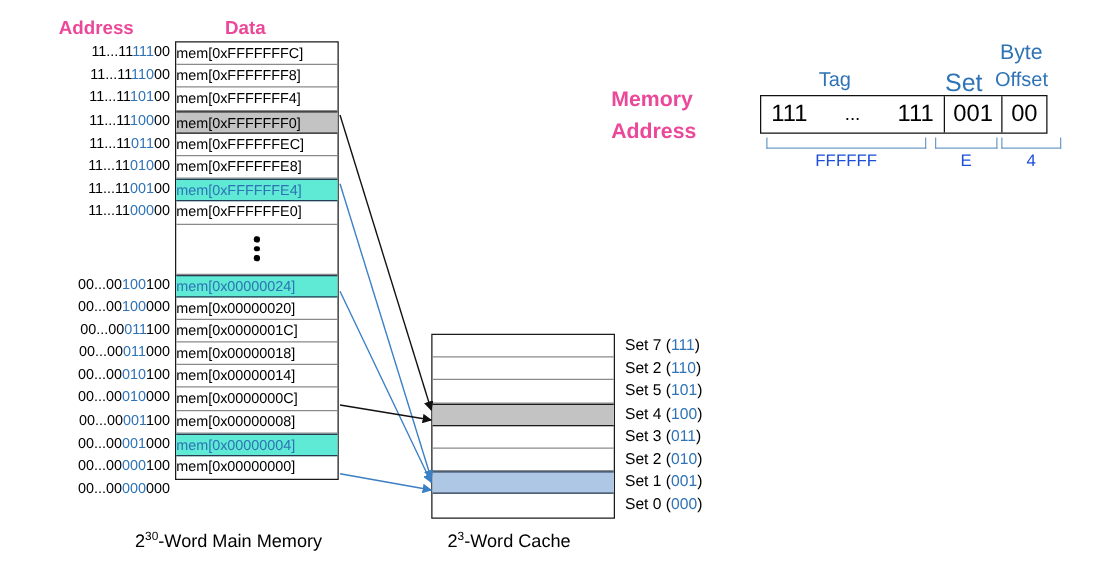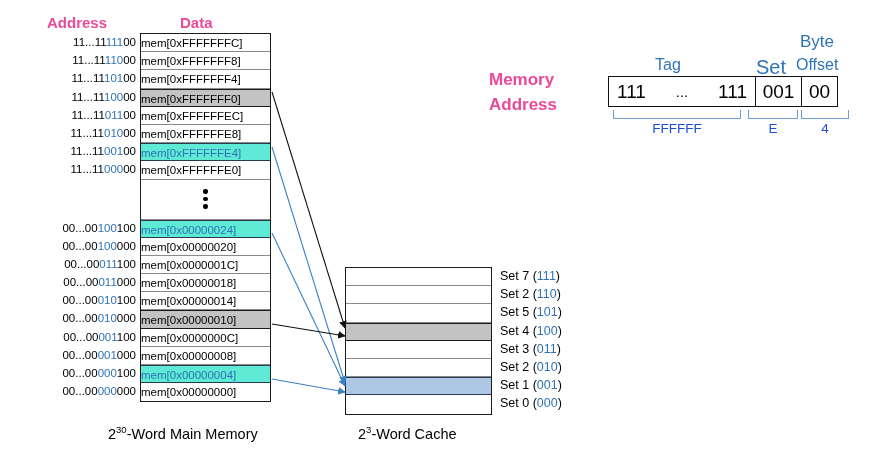--- a/index.html
+++ b/index.html
@@ -131,21 +131,20 @@
         <span class="dot"></span>
         <span class="dot"></span>
         <span class="dot"></span>
       </div>
     </div>
     <div class="mrow blue">mem[0x00000024]</div>
     <div class="mrow">mem[0x00000020]</div>
     <div class="mrow">mem[0x0000001C]</div>
     <div class="mrow">mem[0x00000018]</div>
     <div class="mrow">mem[0x00000014]</div>
-    <div class="mrow gray">mem[0x00000010]</div>
     <div class="mrow">mem[0x0000000C]</div>
     <div class="mrow">mem[0x00000008]</div>
     <div class="mrow blue">mem[0x00000004]</div>
     <div class="mrow">mem[0x00000000]</div>
   </div>
 
 <div class="abs" id="cache-table">
     <div class="crow"></div>
     <div class="crow"></div>
     <div class="crow"></div>

